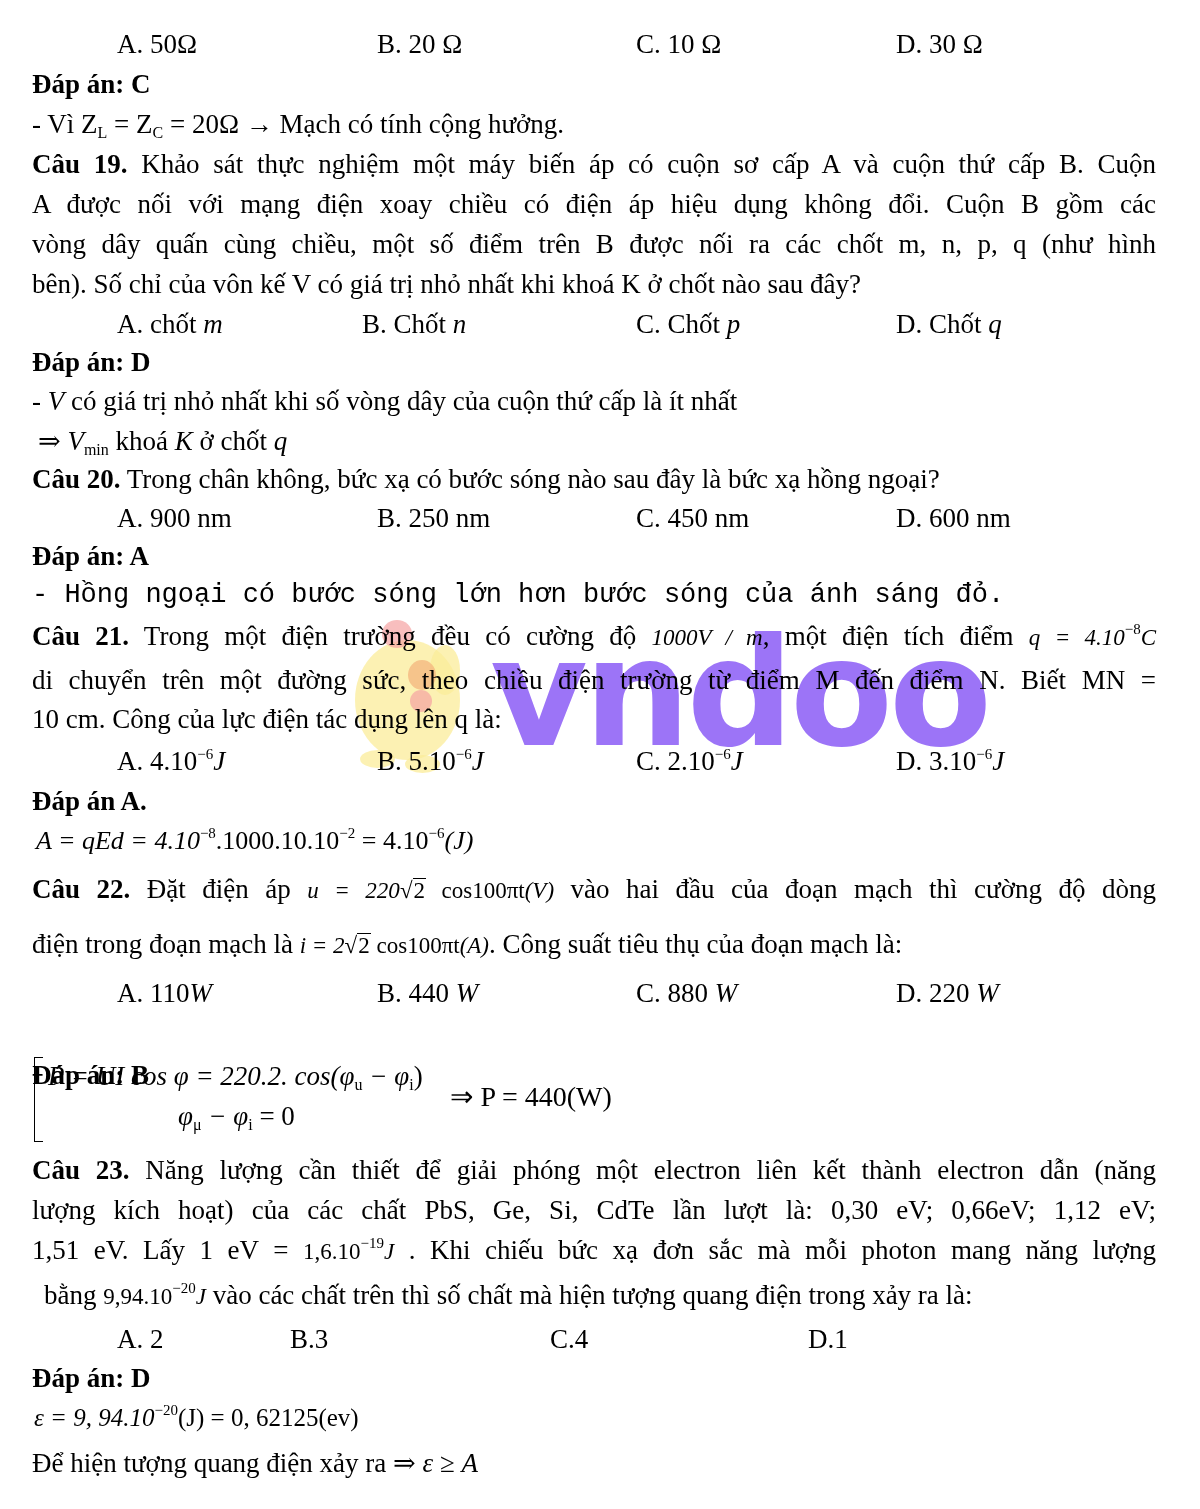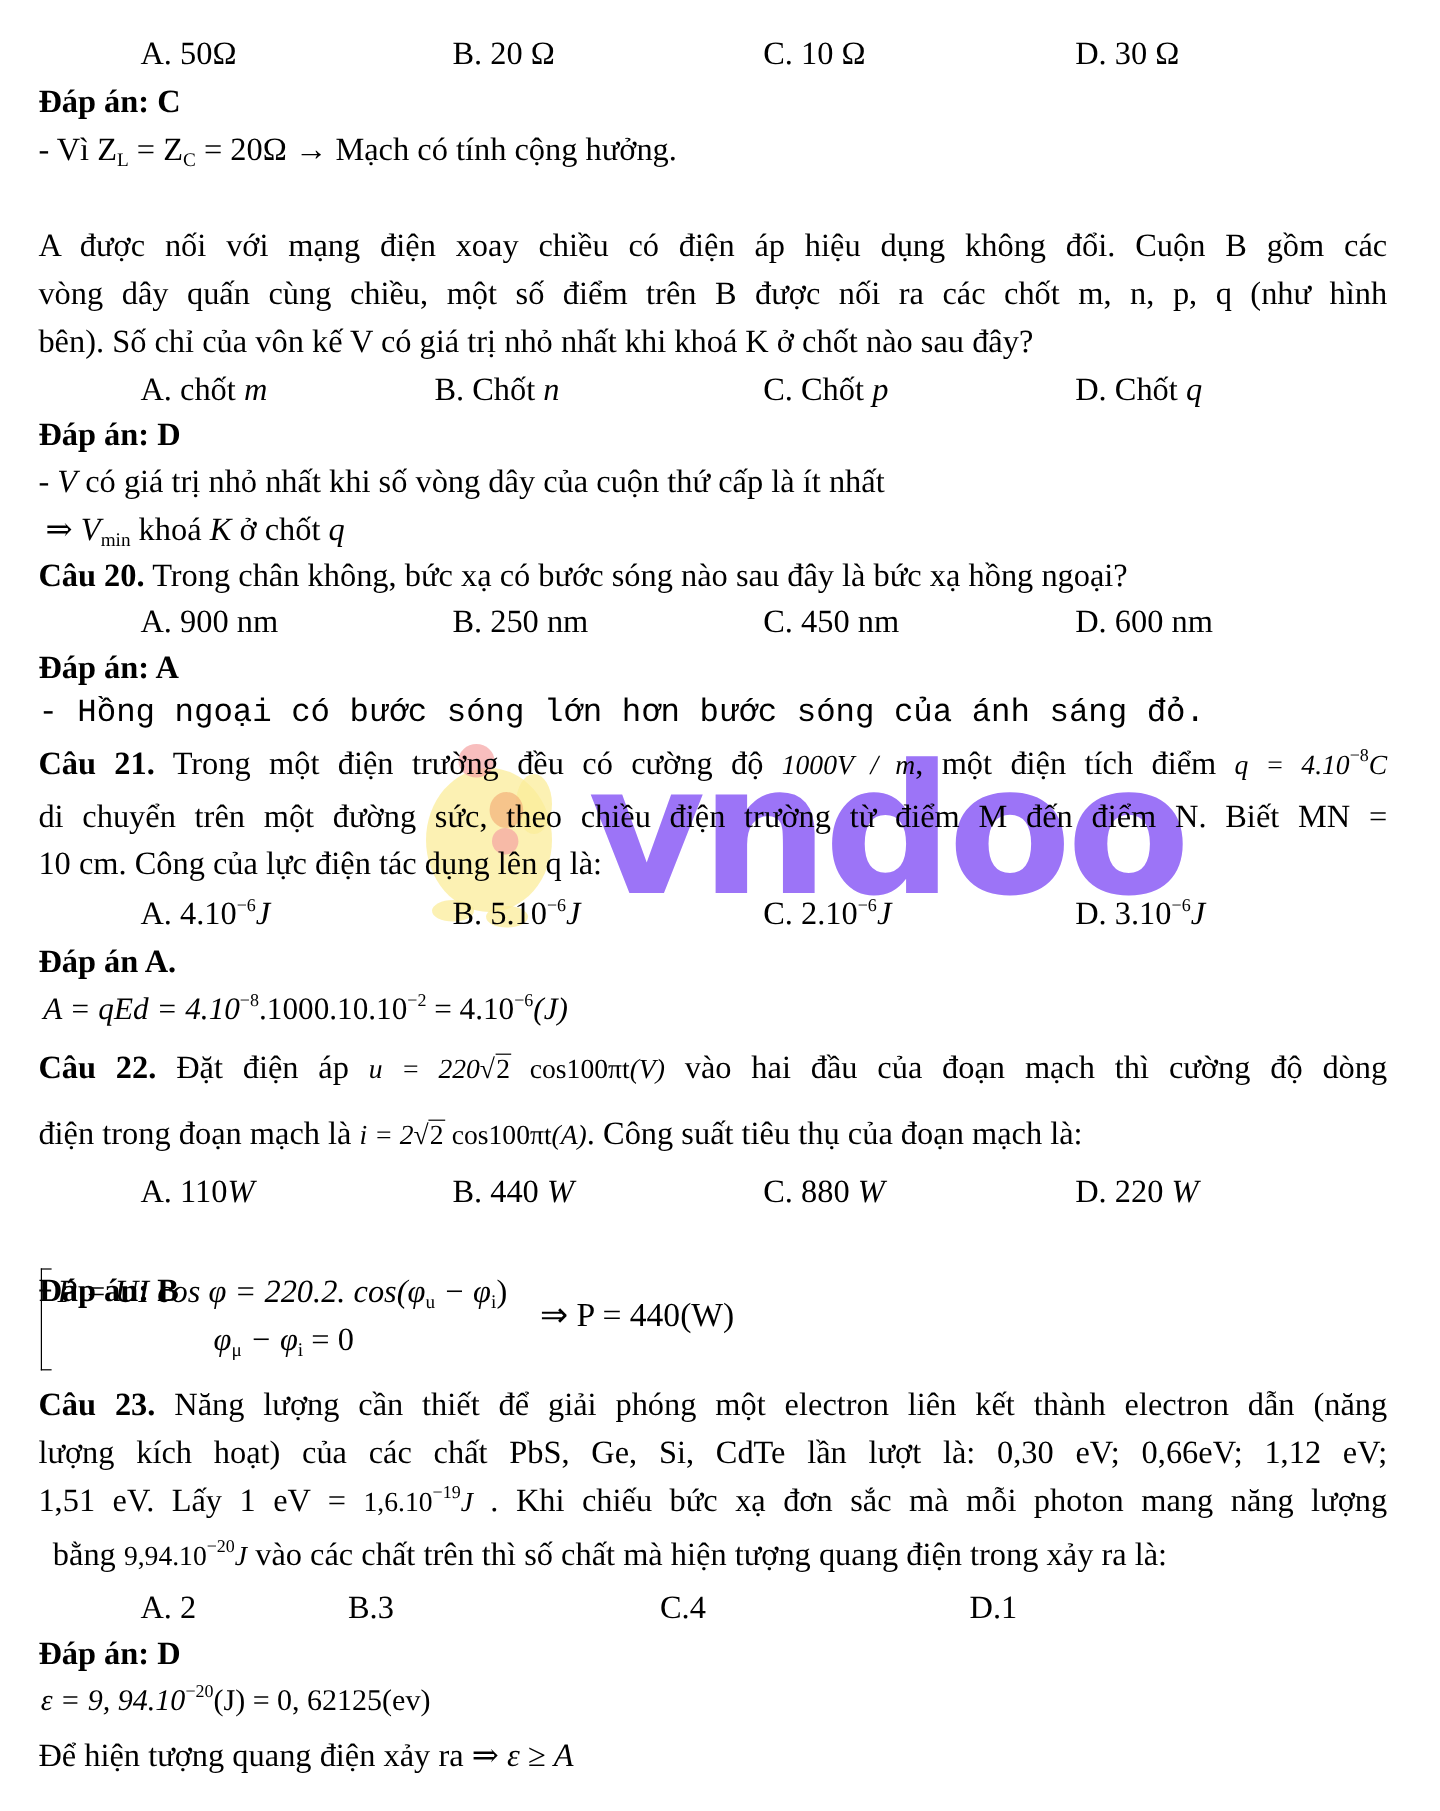--- a/index.html
+++ b/index.html
@@ -60,20 +60,23 @@
       <span class="opt" style="left:117px; top:31px;">A. 50Ω</span>
       <span class="opt" style="left:377px; top:31px;">B. 20 Ω</span>
       <span class="opt" style="left:636px; top:31px;">C. 10 Ω</span>
       <span class="opt" style="left:896px; top:31px;">D. 30 Ω</span>
     </div>
     <div class="line b" style="top:71px;">Đáp án: C</div>
     <div class="line" style="top:111px;">
       <span>- Vì Z</span><sub>L</sub><span> = Z</span><sub>C</sub><span> =  20Ω → Mạch có tính cộng hưởng.</span>
     </div>
 
+    <div class="just" style="top:151px;">
+      <span class="b">Câu 19.</span><span> Khảo sát thực nghiệm một máy biến áp có cuộn sơ cấp A và cuộn thứ cấp B. Cuộn</span>
+    </div>
     <div class="just" style="top:191px;">A được nối với mạng điện xoay chiều có điện áp hiệu dụng không đổi. Cuộn  B gồm các</div>
     <div class="just" style="top:231px;">vòng dây quấn cùng chiều, một số điểm trên B được nối ra các chốt m, n, p, q (như hình</div>
     <div class="line" style="top:271px;">bên). Số chỉ của vôn kế V có giá trị nhỏ nhất khi khoá K ở chốt nào sau đây?</div>
     <div>
       <span class="opt" style="left:117px; top:311px;"><span>A. chốt </span><span class="i">m</span></span>
       <span class="opt" style="left:362px; top:311px;"><span>B. Chốt </span><span class="i">n</span></span>
       <span class="opt" style="left:636px; top:311px;"><span>C. Chốt </span><span class="i">p</span></span>
       <span class="opt" style="left:896px; top:311px;"><span>D. Chốt </span><span class="i">q</span></span>
     </div>
     <div class="line b" style="top:349px;">Đáp án: D</div>

